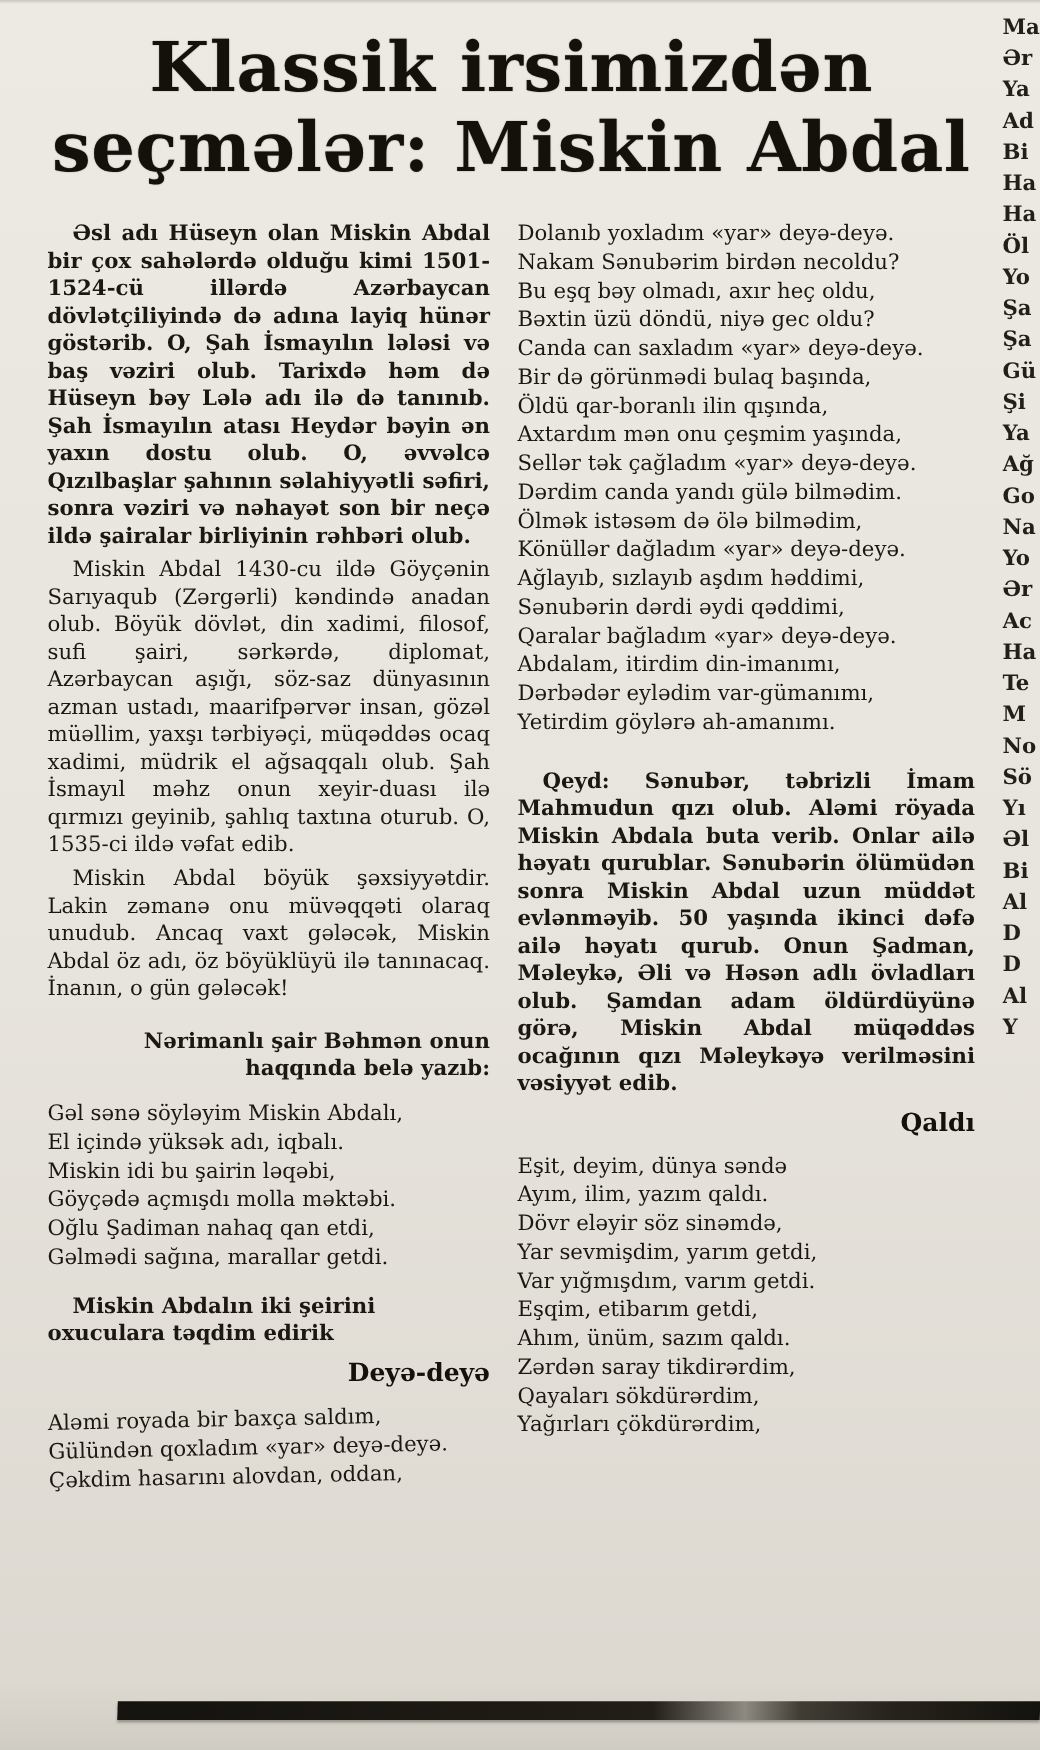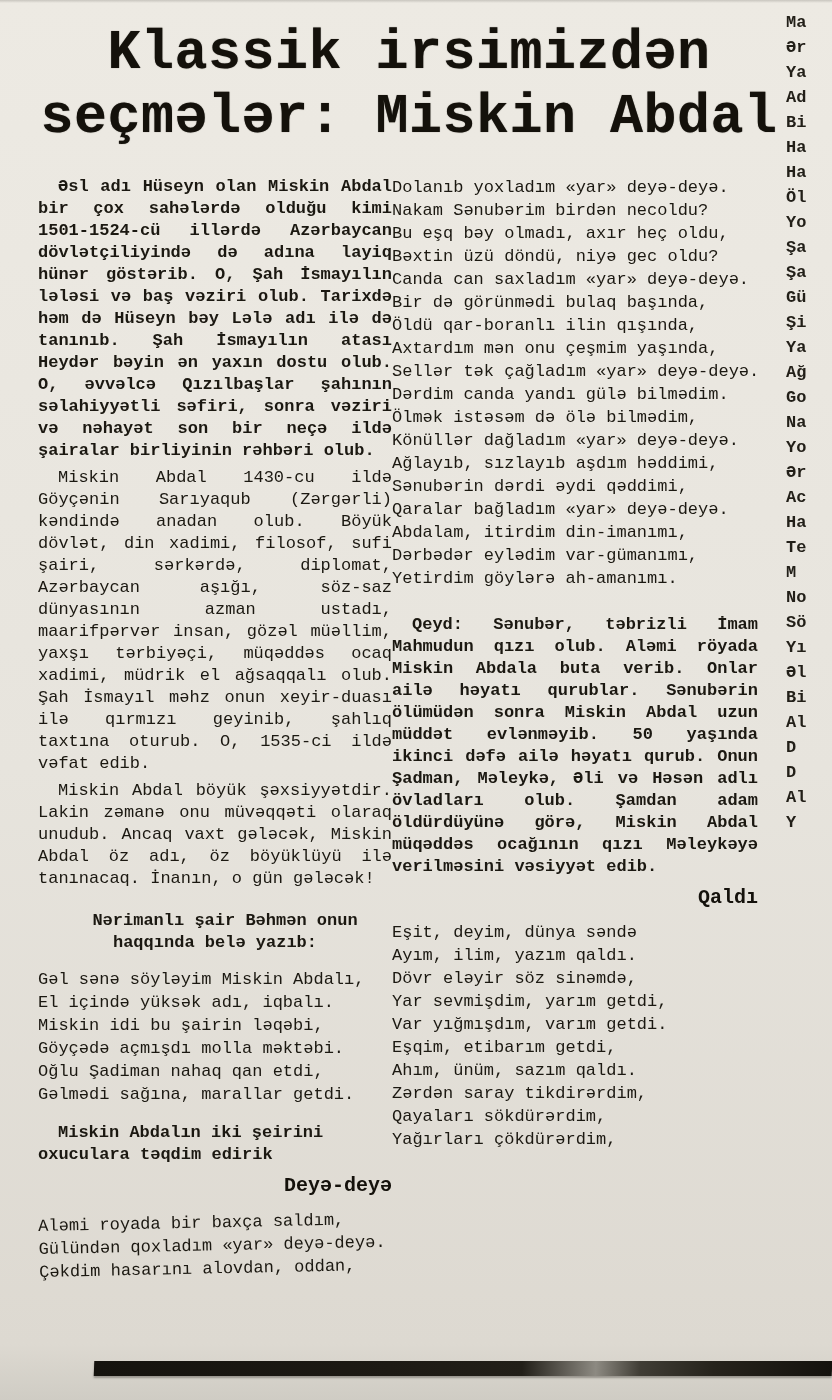--- a/index.html
+++ b/index.html
@@ -6,66 +6,66 @@
   .page {
     position:relative;
     width:832px; height:1400px;
     margin:0 auto;
     overflow:hidden;
     background:
       linear-gradient(180deg, #edeae3 0%, #e7e4dd 55%, #ddd9d1 96%, #cfccc4 100%);
     color:#1b1811;
     font-family:"DejaVu Serif","Liberation Serif",serif;
   }
-  .content { position:absolute; inset:0; padding:8px 36px 12px 38px;font-family:Liberation Mono, monospace; }
+  .content { position:absolute; inset:0; padding:8px 36px 12px 38px; }
   .main { width:742px; }
 
   .headline {
     margin:14px 0 26px 0;
     text-align:center;
     font-size:55px;
     line-height:64px;
     font-weight:700;
     letter-spacing:0.5px;
     color:#14110b;
     text-shadow:0 0 1px rgba(20,17,11,0.55);
   }
   .hl-line { display:block; }
 
-  .columns { display:flex; }
+  .columns { display:flex; gap:22px; }
   .col-left { width:354px; }
   .col-mid  { width:366px; }
 
   .para {
     margin:0 0 5px 0;
     font-size:17px;
     line-height:22px;
     text-align:justify;
     text-indent:20px;
   }
   .lead { font-weight:700; }
-  .attribution { font-weight:700; margin-top:20px; margin-bottom:0; text-align:center; }
+  .attribution { font-weight:700; margin-top:20px; margin-bottom:0; text-align:right; }
   .presentation { font-weight:700; margin-top:16px; text-align:left; }
   .note { font-weight:700; margin-top:24px; }
 
   .poem { margin:14px 0 0 0; }
   .poem-line { font-size:17px; line-height:23px; white-space:nowrap; }
   .poem-slant { transform:rotate(-1.2deg); transform-origin:left top; margin-top:18px; }
 
   .poem-title {
     margin:8px 0 12px 0;
     text-align:right;
     font-size:20px;
     font-weight:700;
     color:#14110b;
   }
 
   .col-edge {
     position:absolute;
-    top:10px; right:16px;
+    top:10px; right:0;
     width:30px; height:840px;
     overflow:hidden;
     font-size:17px;
     font-weight:600;
     color:#221f18;
   }
   .edge-line { line-height:25px; white-space:nowrap; }
 
   .scan-bar {
     position:absolute;

